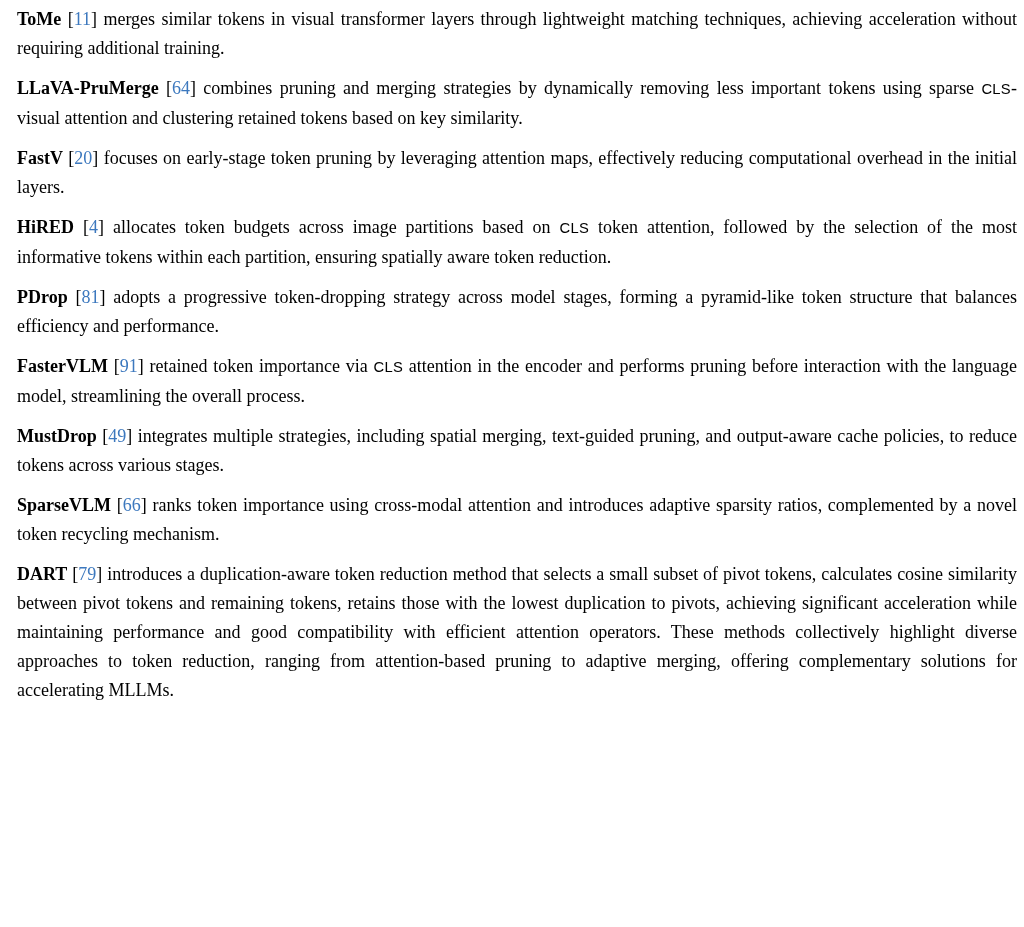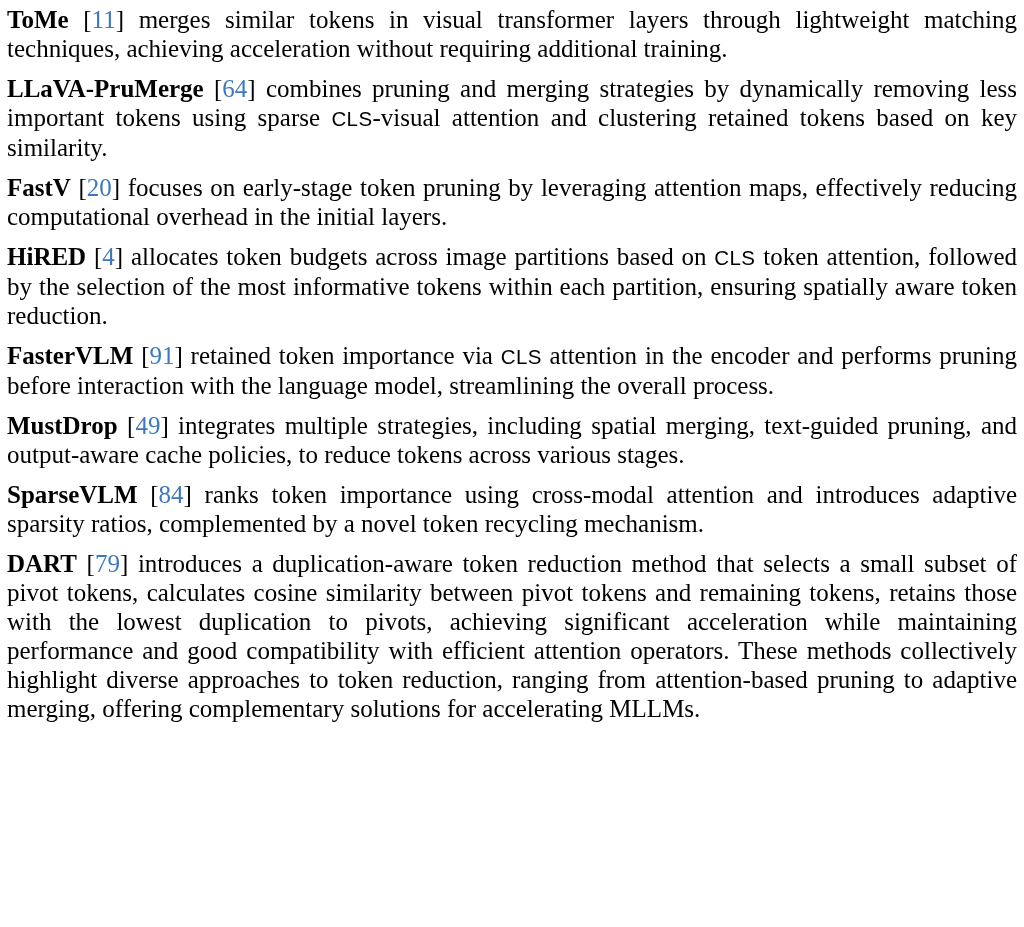--- a/index.html
+++ b/index.html
@@ -7,22 +7,22 @@
     padding: 0;
     background: #ffffff;
   }
   body {
     width: 1024px;
     min-height: 927px;
     font-family: "Liberation Serif", serif;
     color: #000000;
   }
   #paper-content {
-    padding: 5px 7px 0 7px;
-    font-size: 25px;
+    padding: 5px 7px 0 17px;
+    font-size: 18px;
     line-height: 29px;
     text-align: justify;
     hyphens: auto;
     -webkit-hyphens: auto;
   }
   p.entry {
     margin: 0 0 11px 0;
   }
   b.method {
     font-weight: bold;
@@ -50,18 +50,19 @@
 </style>
 </head>
 <body>
 
 <main>
   <section id="paper-content">
       <p class="entry"><b class="method">ToMe</b> <a class="cite"><span class="bracket">[</span><span class="cite-num">11</span><span class="bracket">]</span></a> <span>merges similar tokens in visual transformer layers through lightweight matching techniques, achieving acceleration without requiring additional training.</span></p>
       <p class="entry"><b class="method">LLaVA-PruMerge</b> <a class="cite"><span class="bracket">[</span><span class="cite-num">64</span><span class="bracket">]</span></a> <span>combines pruning and merging strategies by dynamically removing less important tokens using sparse </span><span class="code">CLS</span><span>-visual attention and clustering retained tokens based on key similarity.</span></p>
       <p class="entry"><b class="method">FastV</b> <a class="cite"><span class="bracket">[</span><span class="cite-num">20</span><span class="bracket">]</span></a> <span>focuses on early-stage token pruning by leveraging attention maps, effectively reducing computational overhead in the initial layers.</span></p>
       <p class="entry"><b class="method">HiRED</b> <a class="cite"><span class="bracket">[</span><span class="cite-num">4</span><span class="bracket">]</span></a> <span>allocates token budgets across image partitions based on </span><span class="code">CLS</span><span> token attention, followed by the selection of the most informative tokens within each partition, ensuring spatially aware token reduction.</span></p>
+      <p class="entry"><b class="method">PDrop</b> <a class="cite"><span class="bracket">[</span><span class="cite-num">81</span><span class="bracket">]</span></a> <span>adopts a progressive token-dropping strategy across model stages, forming a pyramid-like token structure that balances efficiency and performance.</span></p>
       <p class="entry"><b class="method">FasterVLM</b> <a class="cite"><span class="bracket">[</span><span class="cite-num">91</span><span class="bracket">]</span></a> <span>retained token importance via </span><span class="code">CLS</span><span> attention in the encoder and performs pruning before interaction with the language model, streamlining the overall process.</span></p>
       <p class="entry"><b class="method">MustDrop</b> <a class="cite"><span class="bracket">[</span><span class="cite-num">49</span><span class="bracket">]</span></a> <span>integrates multiple strategies, including spatial merging, text-guided pruning, and output-aware cache policies, to reduce tokens across various stages.</span></p>
-      <p class="entry"><b class="method">SparseVLM</b> <a class="cite"><span class="bracket">[</span><span class="cite-num">84</span><span class="bracket">]</span></a> <span>ranks token importance using cross-modal attention and introduces adaptive sparsity ratios, complemented by a novel token recycling mechanism.</span></p>
+      <p class="entry"><b class="method">SparseVLM</b> <a class="cite"><span class="bracket">[</span><span class="cite-num">66</span><span class="bracket">]</span></a> <span>ranks token importance using cross-modal attention and introduces adaptive sparsity ratios, complemented by a novel token recycling mechanism.</span></p>
       <p class="entry"><b class="method">DART</b> <a class="cite"><span class="bracket">[</span><span class="cite-num">79</span><span class="bracket">]</span></a> <span>introduces a duplication-aware token reduction method that selects a small subset of pivot tokens, calculates cosine similarity between pivot tokens and remaining tokens, retains those with the lowest duplication to pivots, achieving significant acceleration while maintaining performance and good compatibility with efficient attention operators. These methods collectively highlight diverse approaches to token reduction, ranging from attention-based pruning to adaptive merging, offering complementary solutions for accelerating MLLMs.</span></p>
     </section>
 </main>
 
 </body></html>

